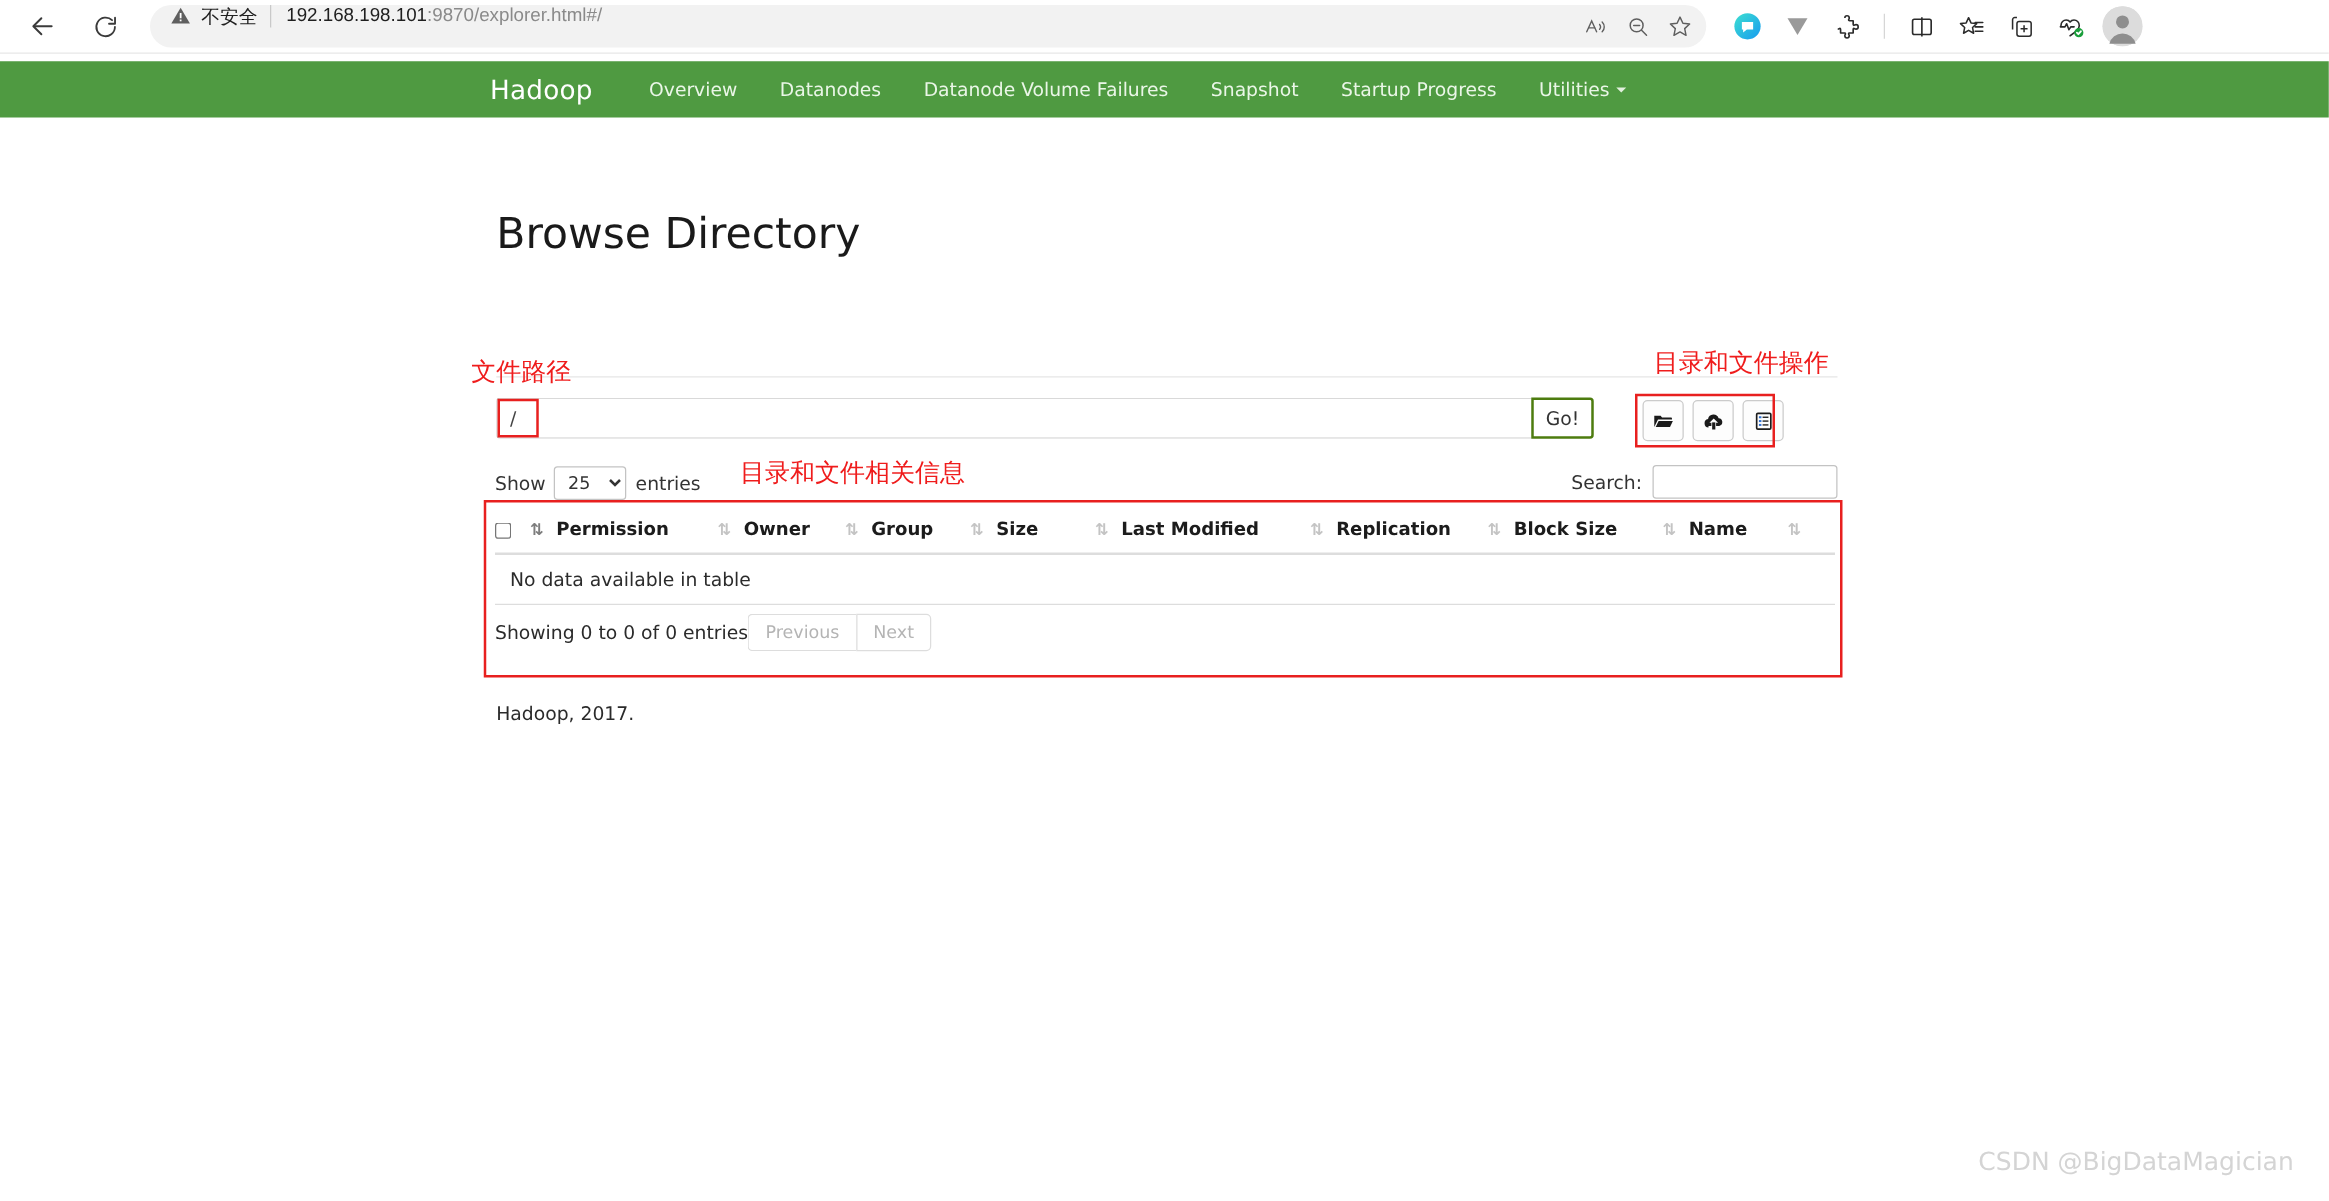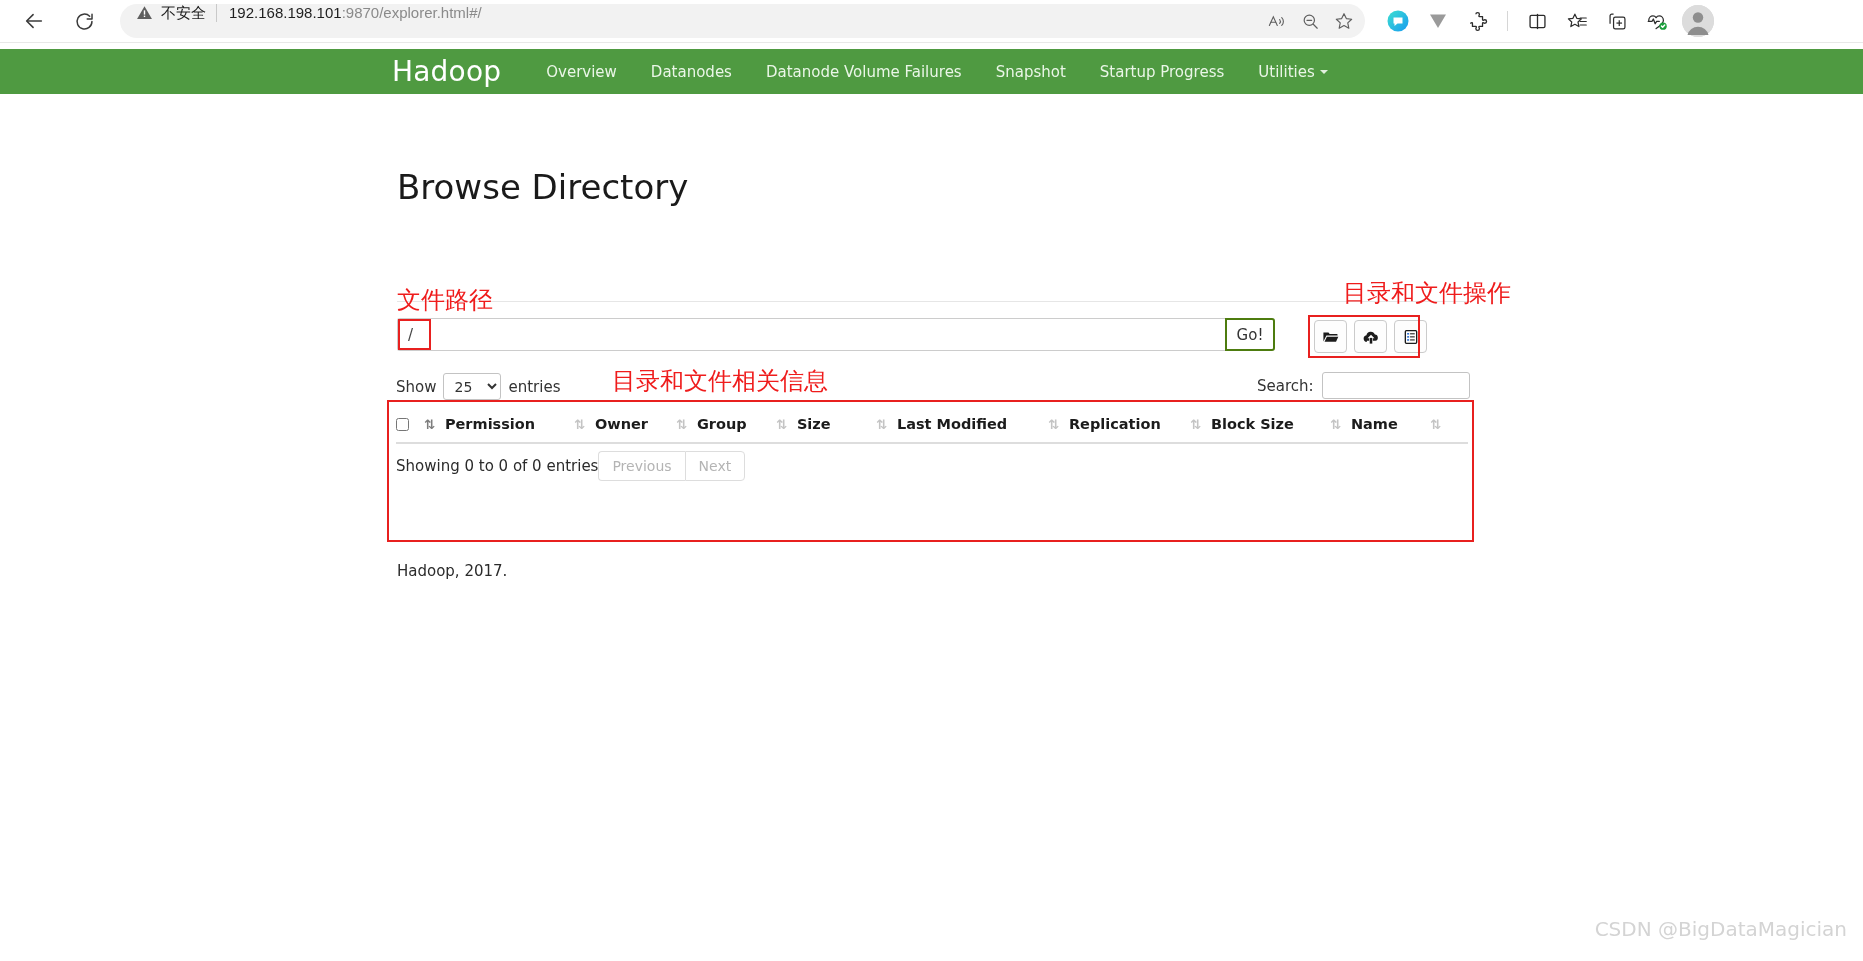--- a/index.html
+++ b/index.html
@@ -71,21 +71,21 @@
   .avatar-wrap { position:relative; width:32px; height:32px; border-radius:50%; background:#dcdcdc; display:flex; align-items:center; justify-content:center;}
 
   
   .hadoop-nav {
     position: absolute; top: 49px; left: 0;
     width: 1863px; height: 45px;
     background: #4f9a41;
     display: flex; align-items: center;
   }
   .brand {
-    color: #ffffff; font-size: 28px; margin-left: 392px;
+    color: #ffffff; font-size: 21px; margin-left: 392px;
     font-family: "DejaVu Sans", sans-serif; letter-spacing: .2px;
   }
   .nav-items { display:flex; align-items:center; margin-left: 28px; }
   .nav-item {
     color: #eaf6e7; font-size: 15px; padding: 0 17px;
     font-family: "DejaVu Sans", sans-serif; white-space: nowrap;
   }
   .caret-down {
     display:inline-block; width:0; height:0; margin-left:5px;
     border-left:4px solid transparent; border-right:4px solid transparent;
@@ -95,22 +95,22 @@
   
   .content { position:absolute; top:94px; left:0; width:1863px; }
   .page-title {
     position:absolute; left:397px; top:50px;
     font-size: 34px; color:#1a1a1a; font-weight: normal;
     font-family: "DejaVu Sans", sans-serif;
   }
 
   
   .anno {
-    position:absolute; color:#ef1c1c; font-size:24px;
-    font-family:Liberation Serif, serif; white-space:nowrap;margin-left:20px;
+    position:absolute; color:#ef1c1c; font-size:20px;
+    font-family:Liberation Serif, serif; white-space:nowrap;
   }
   .anno-path { left:377px; top:190px; }
   .anno-ops { left:1323px; top:183px; }
   .anno-info { left:592px; top:271px; }
 
   .red-box { position:absolute; border:2px solid #e8201f; }
   .red-box-path { left:398px; top:225px; width:33px; height:31px; }
   .red-box-ops  { left:1308px; top:221px; width:112px; height:43px; }
   .red-box-table{ left:387px; top:306px; width:1087px; height:142px; }
 
@@ -184,21 +184,21 @@
   .pg-btn.next { border-radius:0 4px 4px 0; }
 
   .footer-note {
     position:absolute; left:397px; top:468px;
     font-size:15px; color:#2b2b2b; font-family:"DejaVu Sans", sans-serif;
   }
 
   .hr-line { position:absolute; left:397px; top:207px; width:1073px; height:1px; background:#e6e6e6; }
 
   .watermark {
-    position:absolute; right:16px; bottom:20px;
+    position:absolute; right:28px; bottom:20px;
     font-size:20px; color:#d4d4d4;
     font-family:"DejaVu Sans", sans-serif;
   }
 </style>
 </head>
 <body>
 
 <div class="browser-bar">
 
   <div class="nav-btn back">
@@ -418,20 +418,21 @@
       </div>
       <div class="th" style="width:100px">
         <span class="sort-ic">⇅</span>
         <span class="lbl">Name</span>
       </div>
       <div class="th" style="width:34px">
         <span class="sort-ic">⇅</span>
       </div>
     </div>
 
+    <div class="dt-empty">No data available in table</div>
 
     <div class="dt-foot">
       <span class="dt-info">Showing 0 to 0 of 0 entries</span>
       <span class="pager">
         <span class="pg-btn prev">Previous</span>
         <span class="pg-btn next">Next</span>
       </span>
     </div>
   </div>
 

